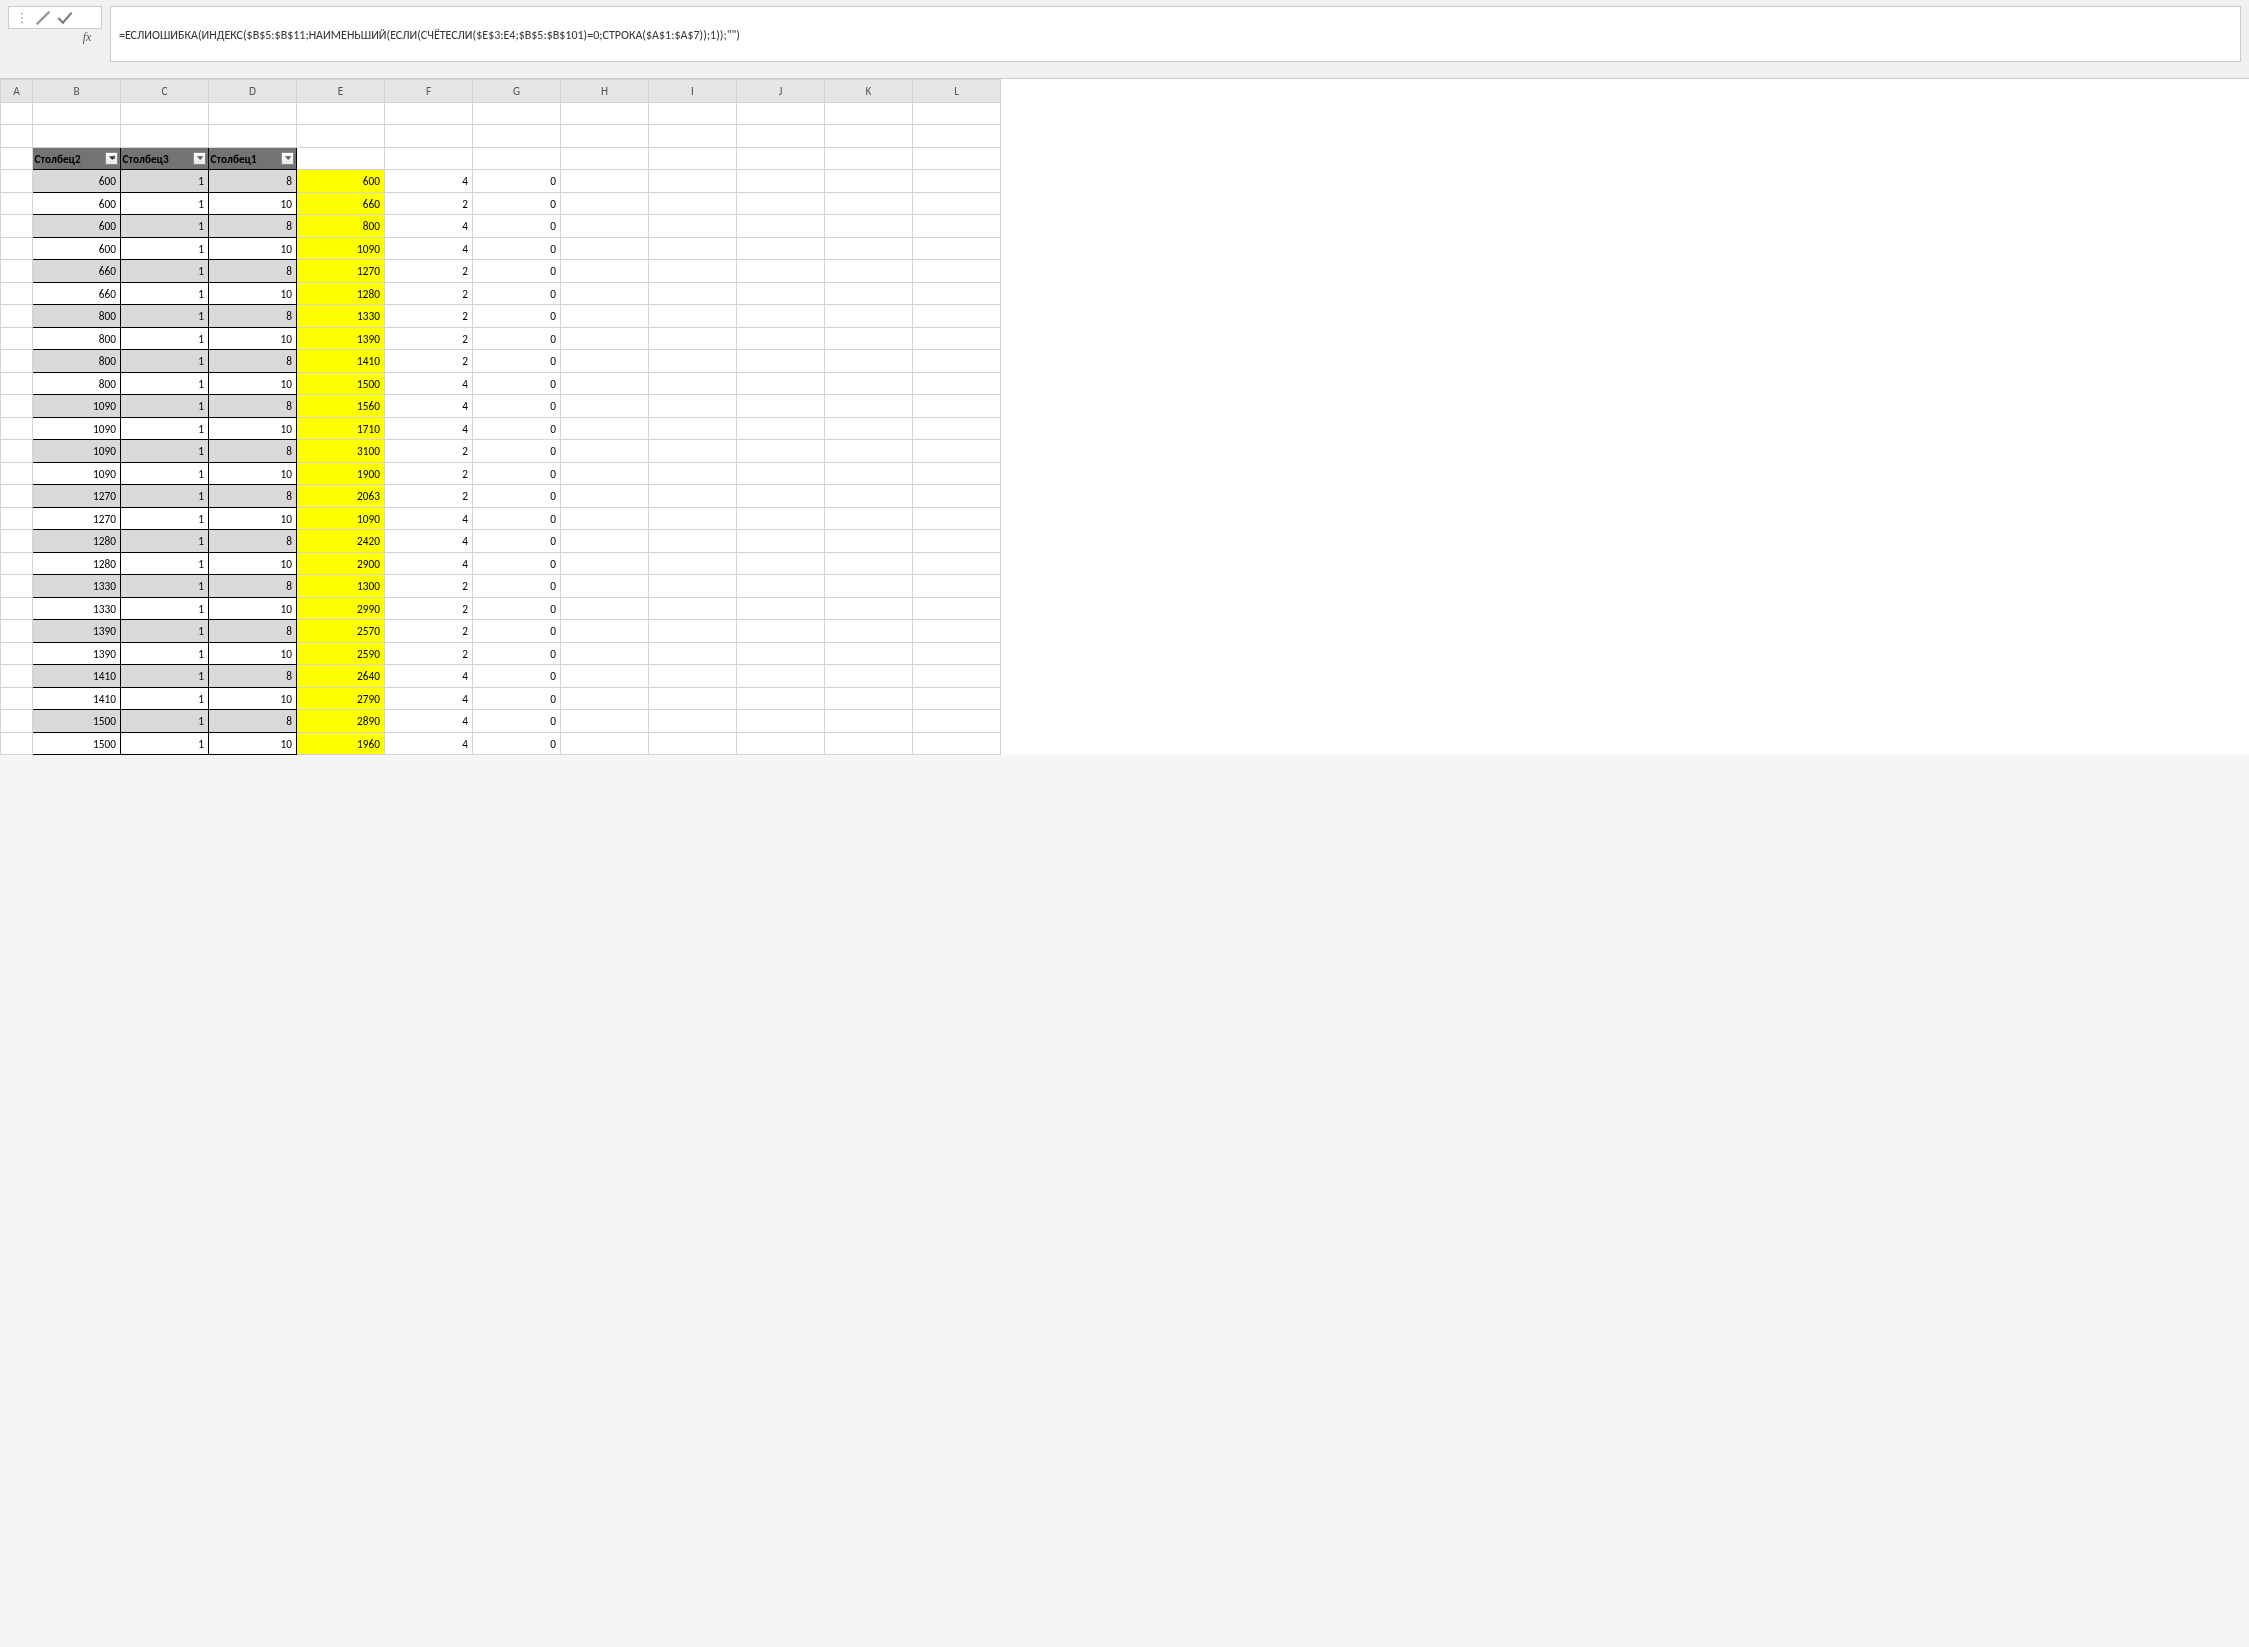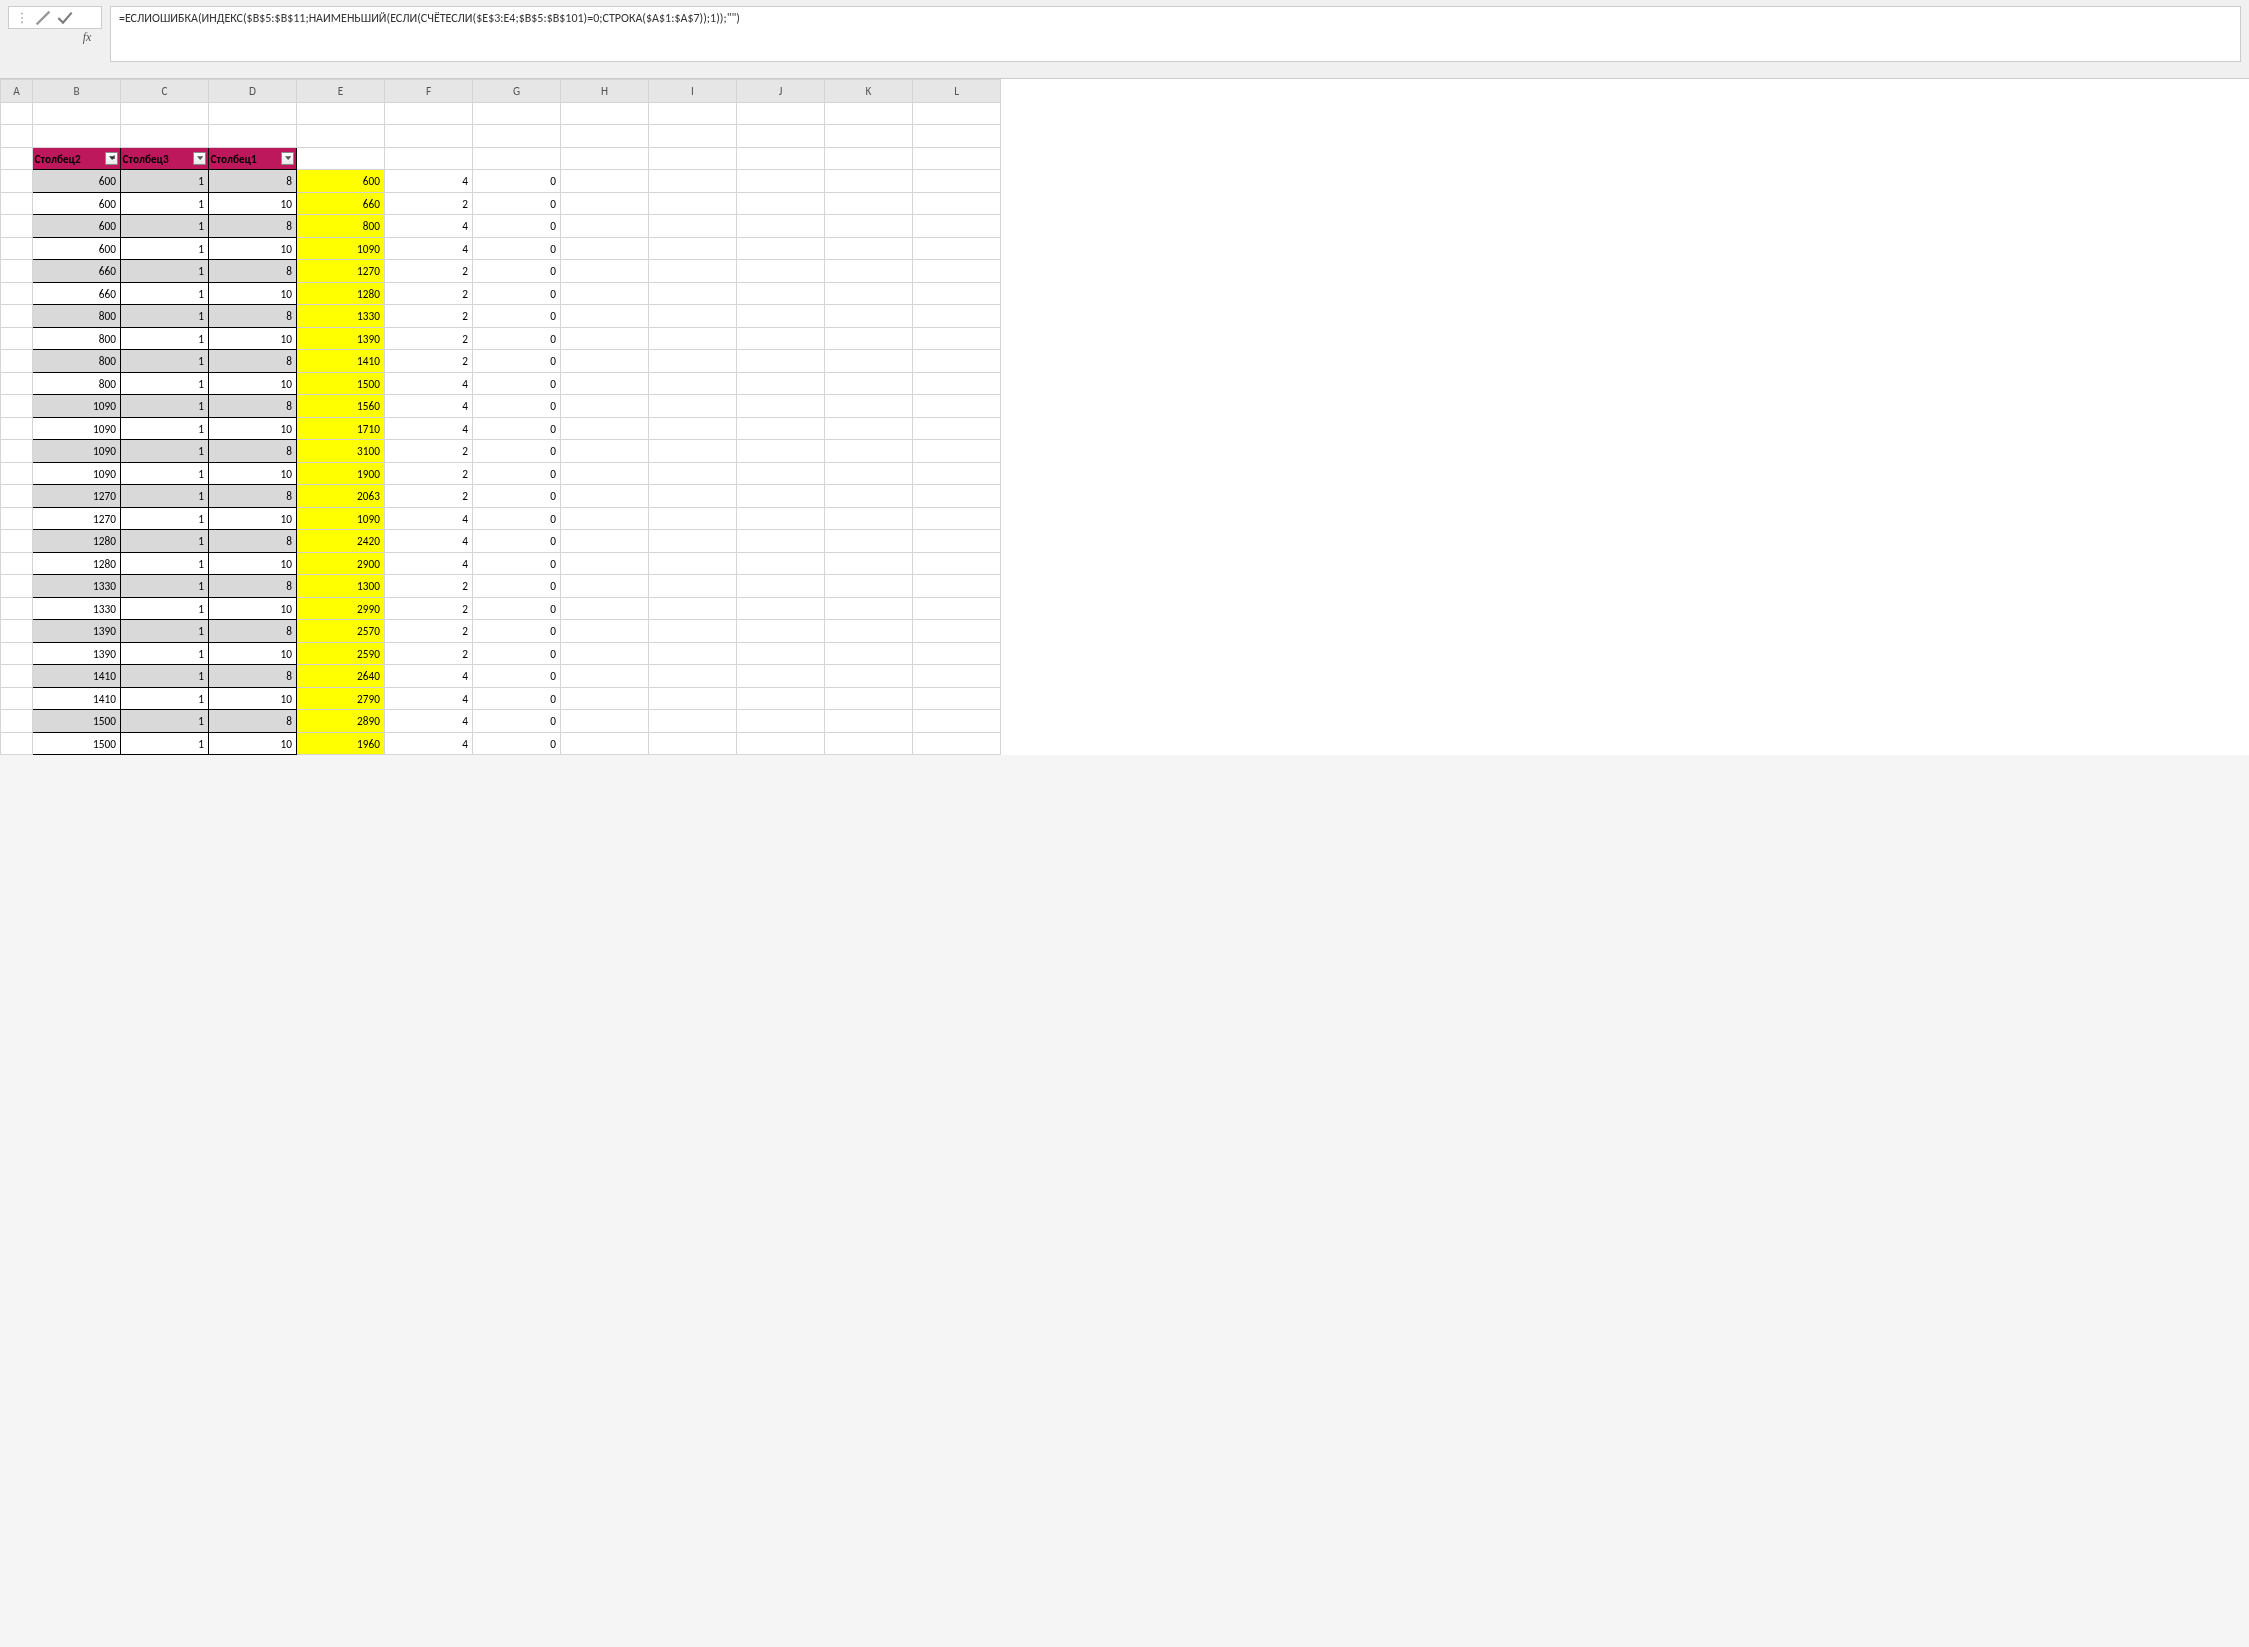--- a/index.html
+++ b/index.html
@@ -4,38 +4,38 @@
 <style>
   * { box-sizing: border-box; margin: 0; padding: 0; }
   body { font-family: Calibri, Arial, sans-serif; font-size: 11.3px; background: #f5f5f5; overflow: hidden; }
   
   .formula-bar-area { background: #f0f0f0; border-bottom: 0.8px solid #ccc; padding: 6.4px 8px 16px 8px; display: flex; align-items: flex-start; gap: 8px; }
   .fb-controls { display: flex; align-items: center; gap: 6.4px; background: #fff; border: 0.8px solid #ccc; padding: 3.2px 6.4px; height: 22.5px; }
   .fb-controls .dots { color: #999; font-size: 13px; line-height: 1; }
   .fb-btn { width: 16px; height: 16px; display: flex; align-items: center; justify-content: center; color: #999; }
   .fb-btn.check { color: #7a7a7a; }
   .fx-label { font-style: italic; font-family: 'Times New Roman', serif; color: #555; font-size: 12px; padding: 0 3.2px; margin-top: 40px; }
-  .formula-input { flex: 1; background: #fff; border: 0.8px solid #ccc; height: 56px; padding: 4px 8px; font-family: Calibri, Arial, sans-serif; font-size: 12px; color: #333; resize: none; outline: none; }
+  .formula-input { flex: 1; background: #fff; border: 0.8px solid #ccc; height: 56px; padding: 21px 8px; font-family: Calibri, Arial, sans-serif; font-size: 12px; color: #333; resize: none; outline: none; }
   
   .sheet-wrap { background: #fff; overflow: auto; }
   table.grid { border-collapse: collapse; table-layout: fixed; }
   table.grid th, table.grid td { border: 0.8px solid #d4d4d4; height: 22.5px; font-weight: normal; }
   
   th.col-head { background: #e6e6e6; color: #555; text-align: center; font-size: 11.3px; border-bottom: 0.8px solid #bcbcbc; }
   
   .colA { width: 32px; }
   .colB { width: 88px; }
   .colC { width: 88px; }
   .colD { width: 88px; }
   .colE { width: 88px; }
   .colDef { width: 88px; }
   
   td { background: #fff; padding: 0 4px; }
   td.num { text-align: right; }
-  .tbl-header-cell { background: #be185d; border: 0.8px solid #000 !important; padding: 0 1.6px; }
+  .tbl-header-cell { background: #737373; border: 0.8px solid #000 !important; padding: 0 1.6px; }
   .th-inner { display: flex; align-items: center; justify-content: space-between; font-weight: bold; font-size: 11.3px; }
   .filter-btn { width: 13px; height: 13px; border: 0.8px solid #888; background: linear-gradient(#fff,#e8e8e8); display: flex; align-items: center; justify-content: center; flex-shrink: 0; margin-left: 1.6px; }
   .filter-btn svg { width: 6.4px; height: 6.4px; }
   
   .band-odd { background: #d9d9d9 !important; }
   .band-even { background: #ffffff !important; }
   .hl-yellow { background: #ffff00 !important; }
   .data-border-outer { border: 0.8px solid #000 !important; }
 </style>
 </head>

